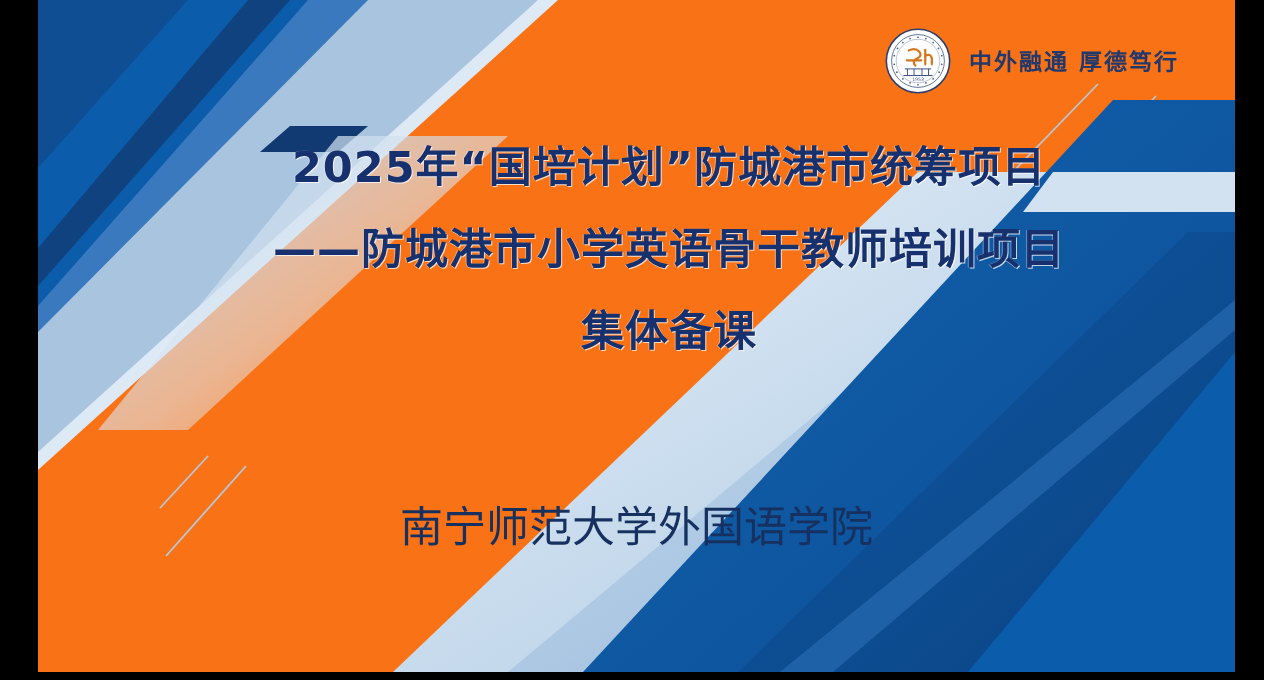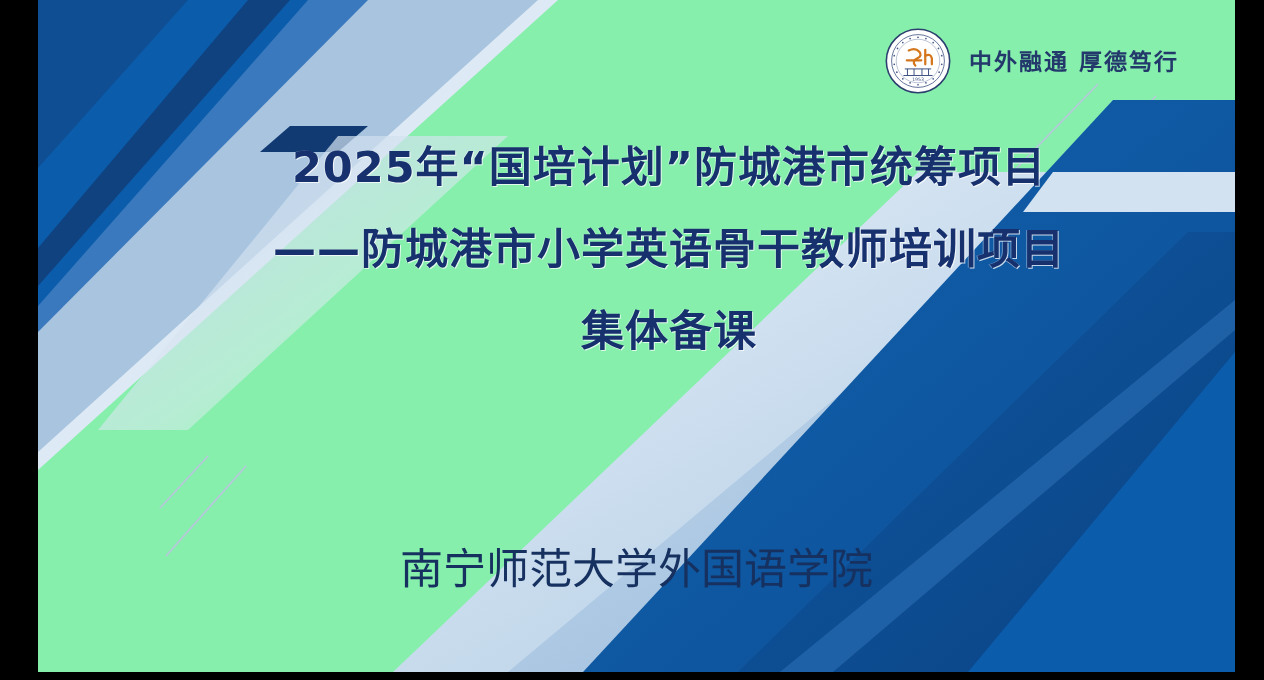--- a/index.html
+++ b/index.html
@@ -24,21 +24,21 @@
     overflow: hidden;
   }
 
   
   #slide-canvas {
     position: absolute;
     left: 38px;
     top: 0px;
     width: 1197px;
     height: 672px;
-    background: #86efac;
+    background: #f97316;
     overflow: hidden;
   }
   #deco-svg {
     position: absolute;
     left: 0; top: 0;
     width: 1197px;
     height: 672px;
     display: block;
   }
 
@@ -94,21 +94,20 @@
   .title-line.line-3 { font-size: 43px; }
 
   
   #footer-block {
     position: absolute;
     left: 0;
     top: 498px;
     width: 1197px;
     text-align: center;
     z-index: 25;
-    margin-top: 42px;
   }
   .footer-line {
     font-family: "DejaVu Sans", "Liberation Sans", sans-serif;
     font-size: 43px;
     line-height: 58px;
     color: #16315f;
     white-space: nowrap;
     font-weight: normal;
   }
 </style>

